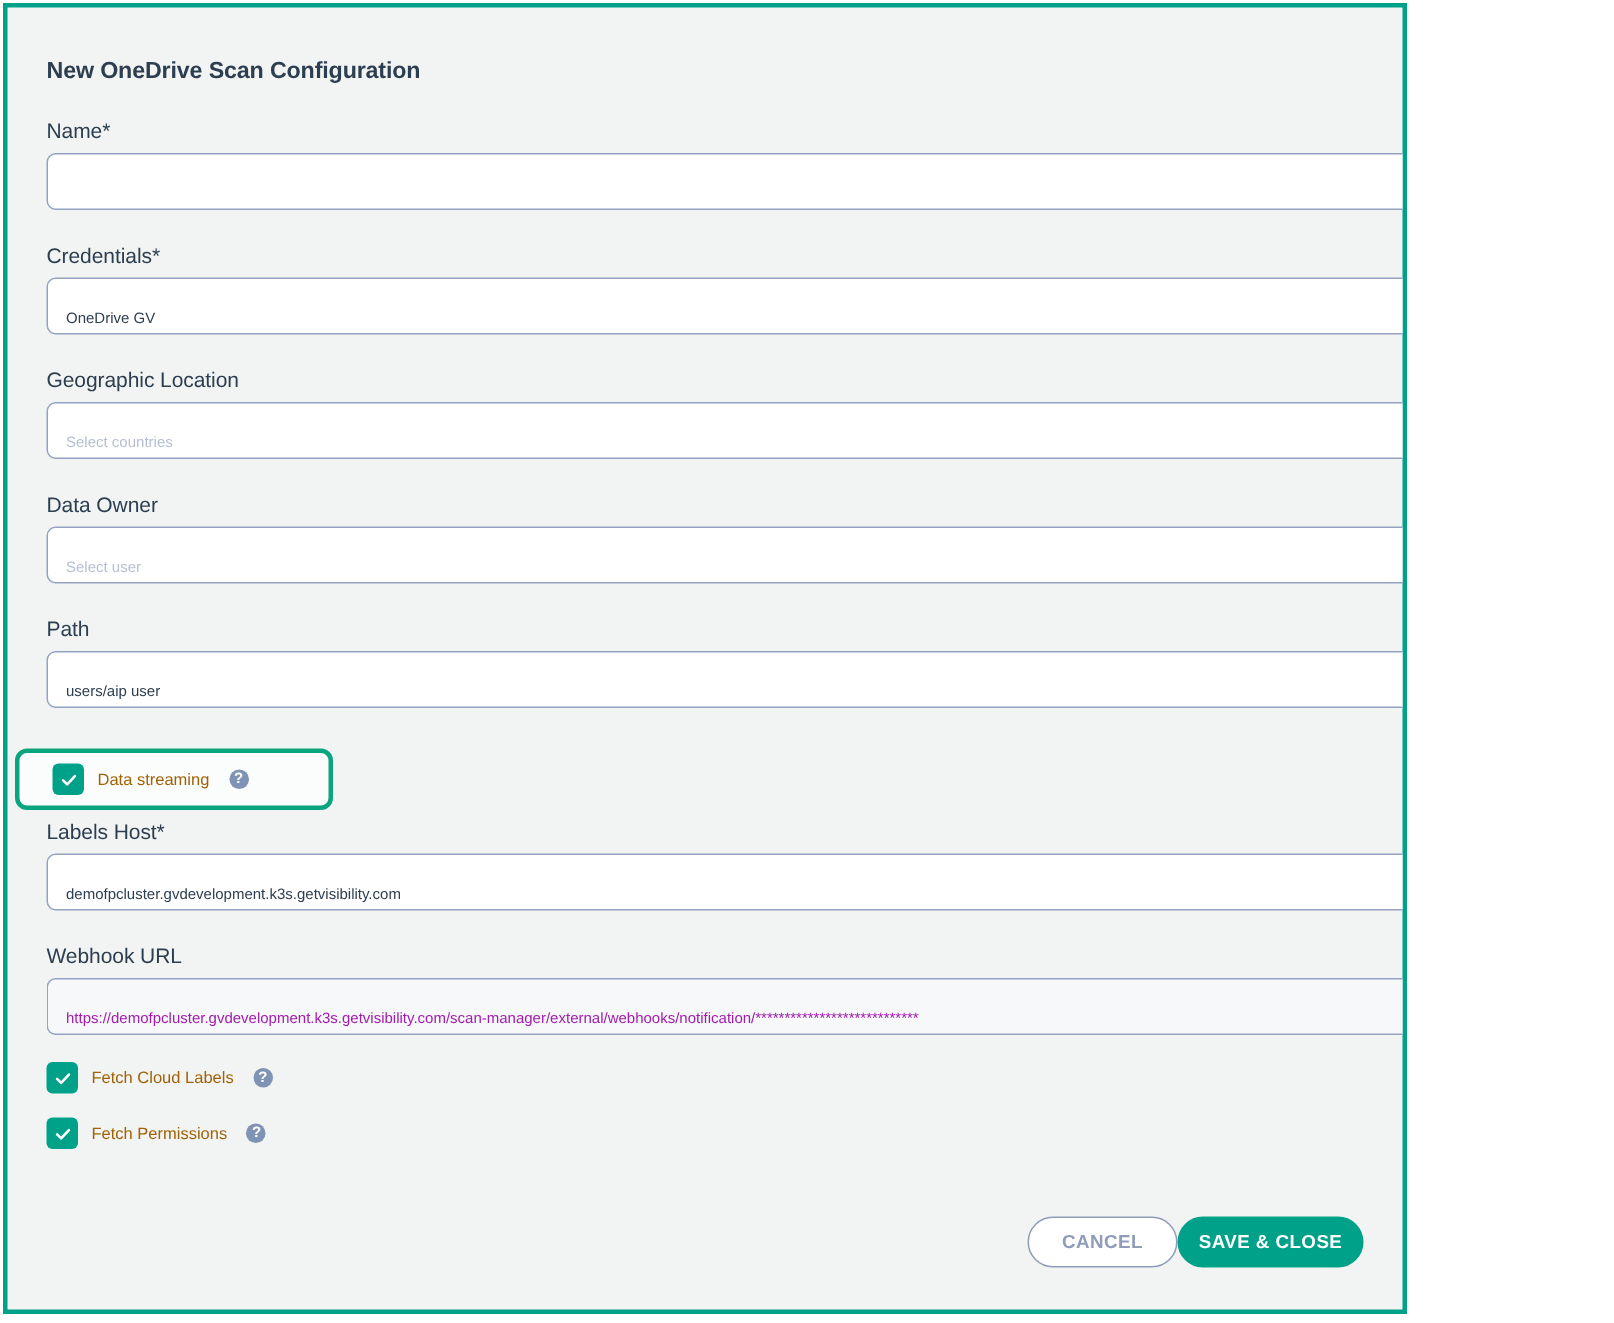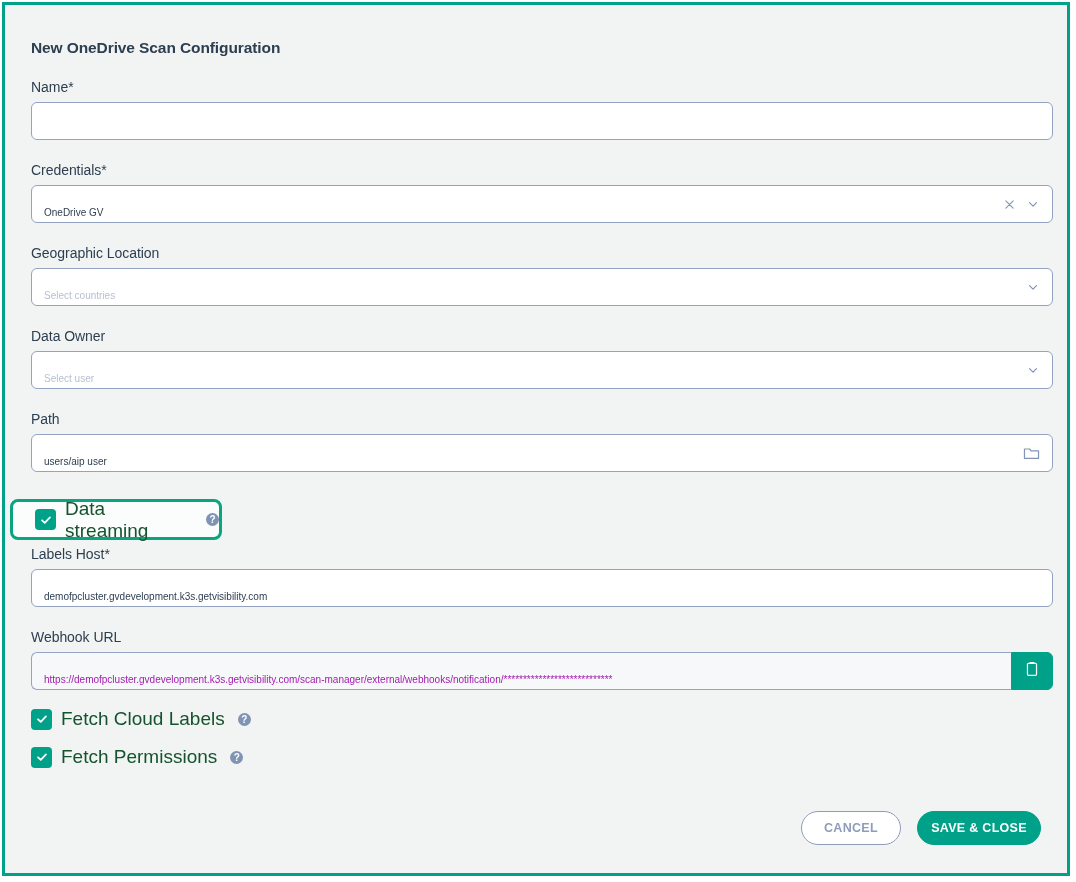--- a/index.html
+++ b/index.html
@@ -12,21 +12,21 @@
     background: #ffffff;
     font-family: "Liberation Sans", sans-serif;
     -webkit-font-smoothing: antialiased;
   }
 
   
   .panel {
     position: absolute;
     left: 2px;
     top: 2px;
-    width: 1068px;
+    width: 936px;
     height: 874px;
     box-sizing: border-box;
     border: 3px solid #00a189;
     background: #f2f4f3;
     overflow: hidden;
   }
 
   .inner {
     position: absolute;
     left: 26px;
@@ -134,22 +134,22 @@
     height: 21px;
     border-radius: 4px;
     background: #00a189;
     display: flex;
     align-items: center;
     justify-content: center;
     flex: 0 0 auto;
     cursor: pointer;
   }
   .check-label {
-    font-size: 19px;
-    color: #14532d;
+    font-size: 11px;
+    color: #a16207;
   }
   .help-icon {
     width: 13px;
     height: 13px;
     border-radius: 50%;
     background: #7f93b5;
     color: #ffffff;
     font-size: 10px;
     line-height: 13px;
     text-align: center;
@@ -181,21 +181,20 @@
   .mt-checks      { margin-top: 18px; }
   .mt-checks2     { margin-top: 16px; }
 
   
   .footer {
     position: absolute;
     right: 26px;
     bottom: 28px;
     display: flex;
     align-items: center;
-    gap: 16px;
   }
   .btn {
     border-radius: 20px;
     font-size: 12.5px;
     font-weight: bold;
     letter-spacing: 0.3px;
     height: 34px;
     display: inline-flex;
     align-items: center;
     justify-content: center;

